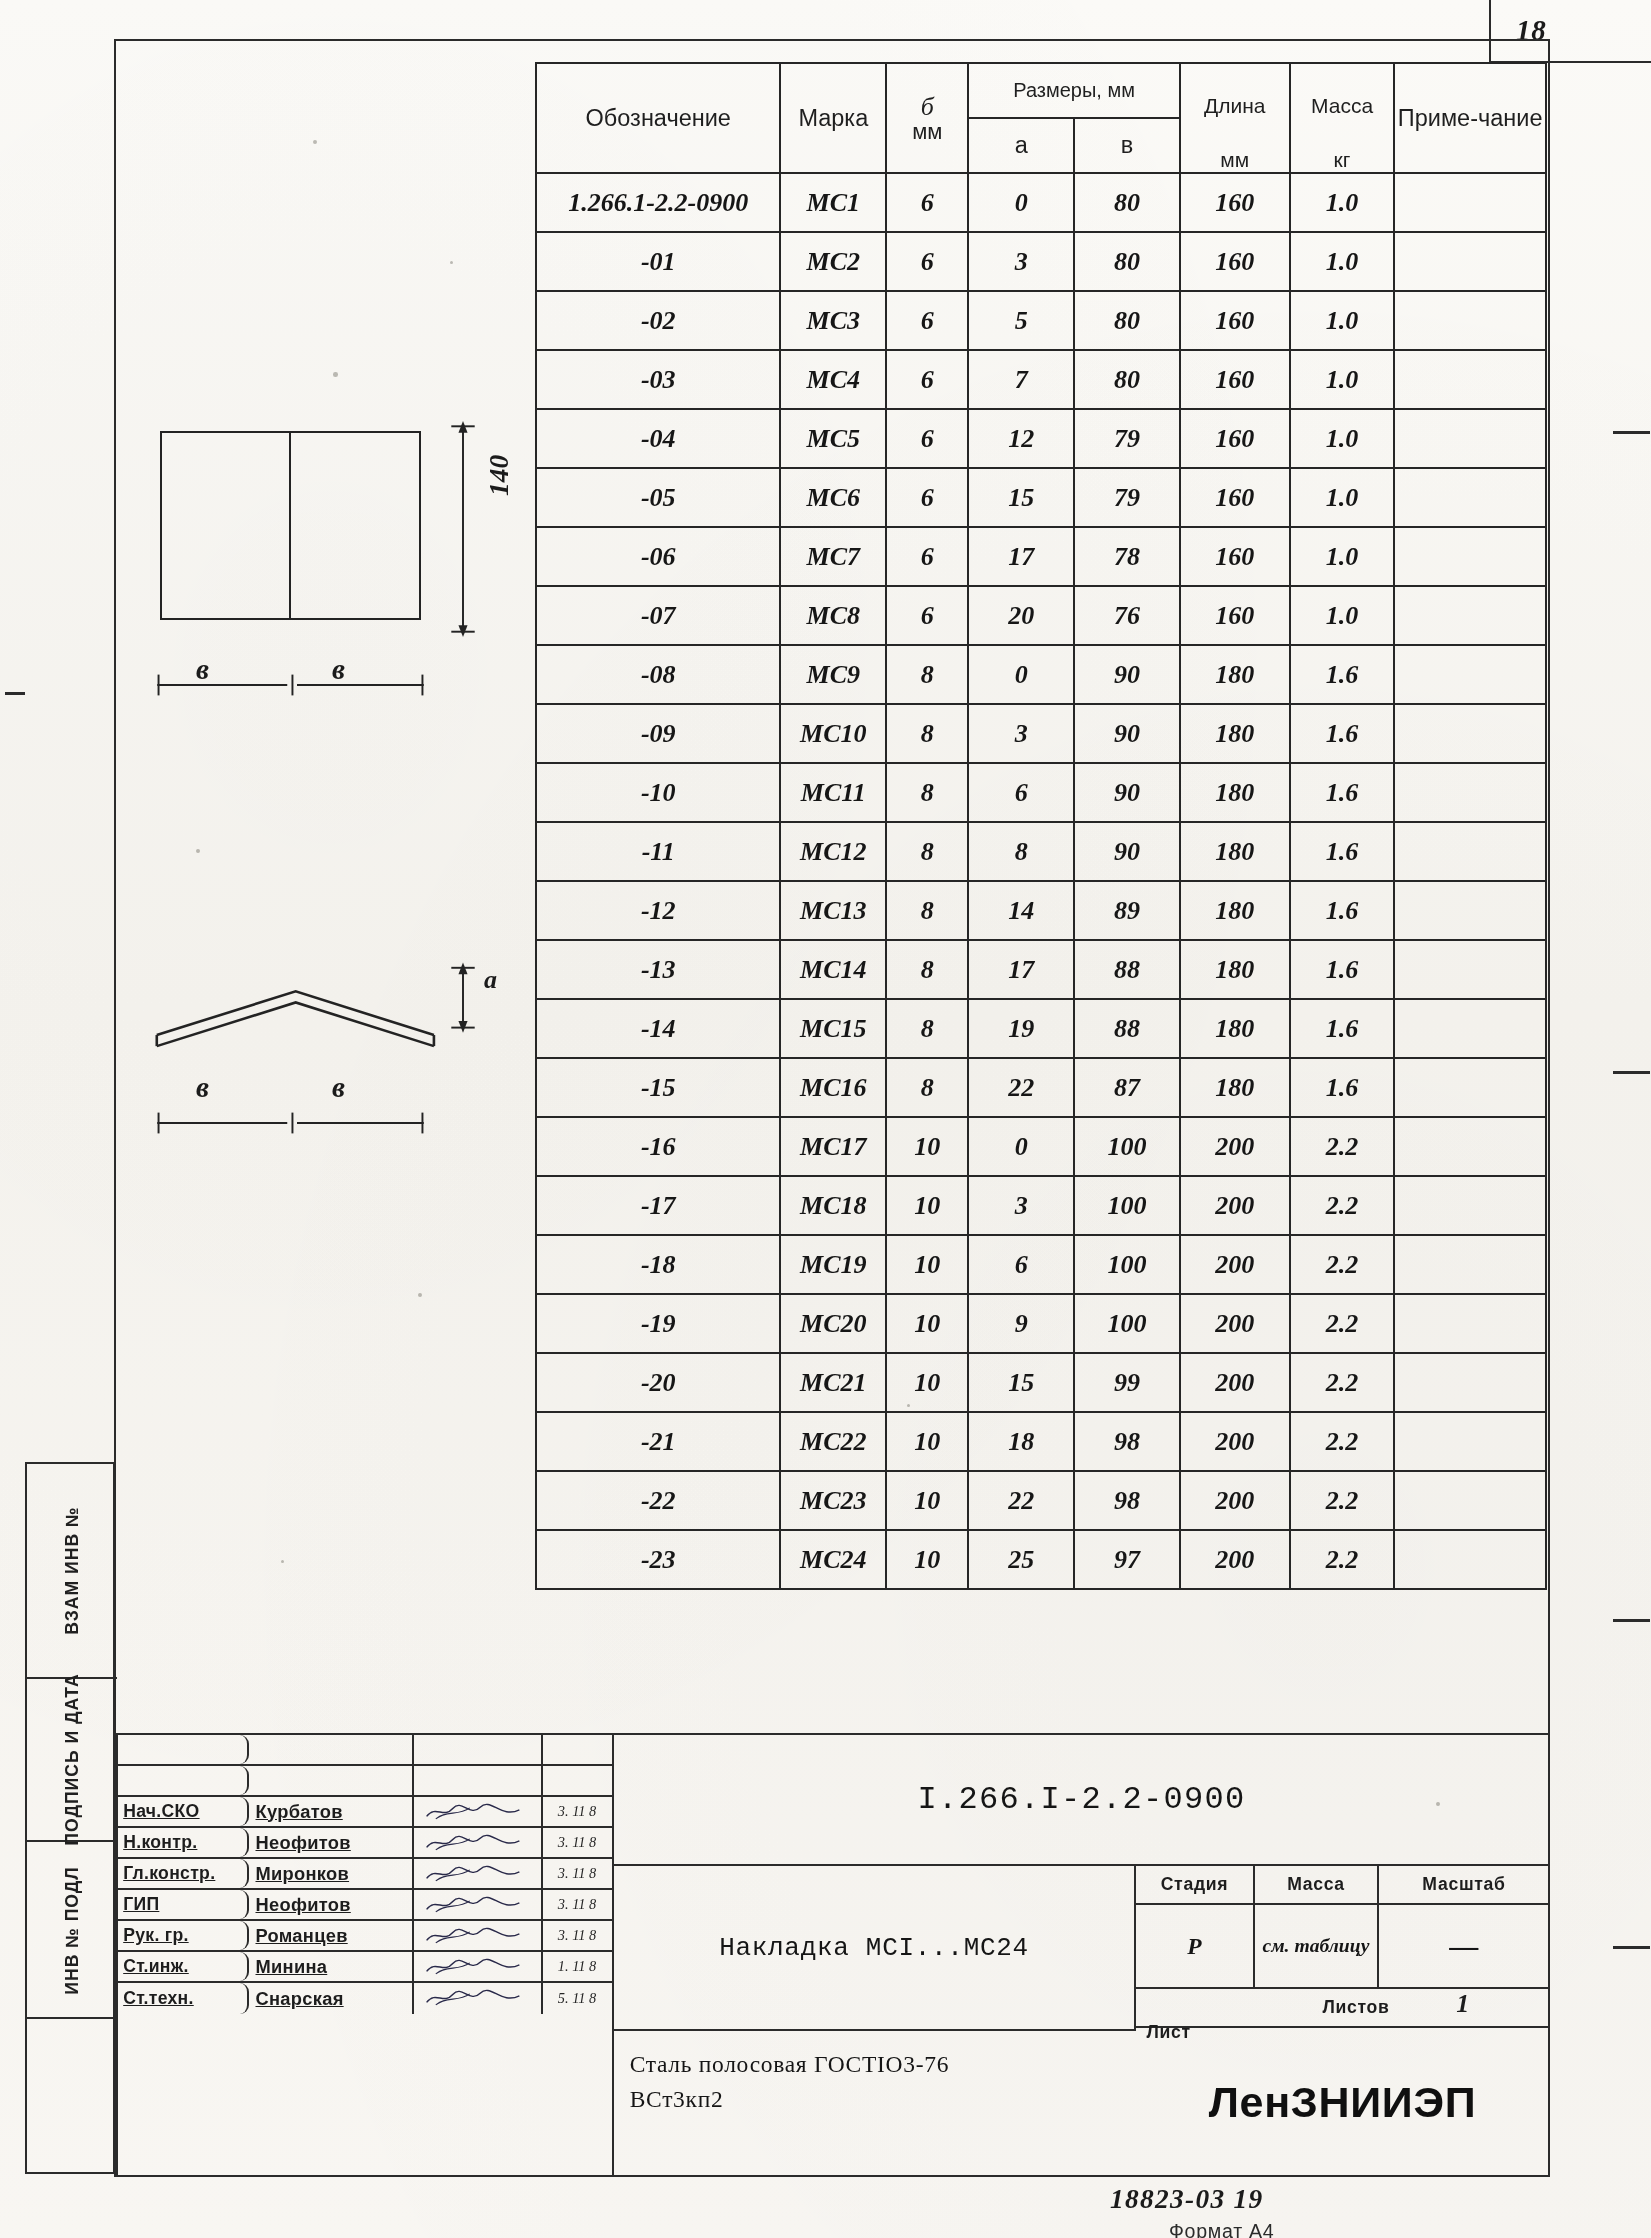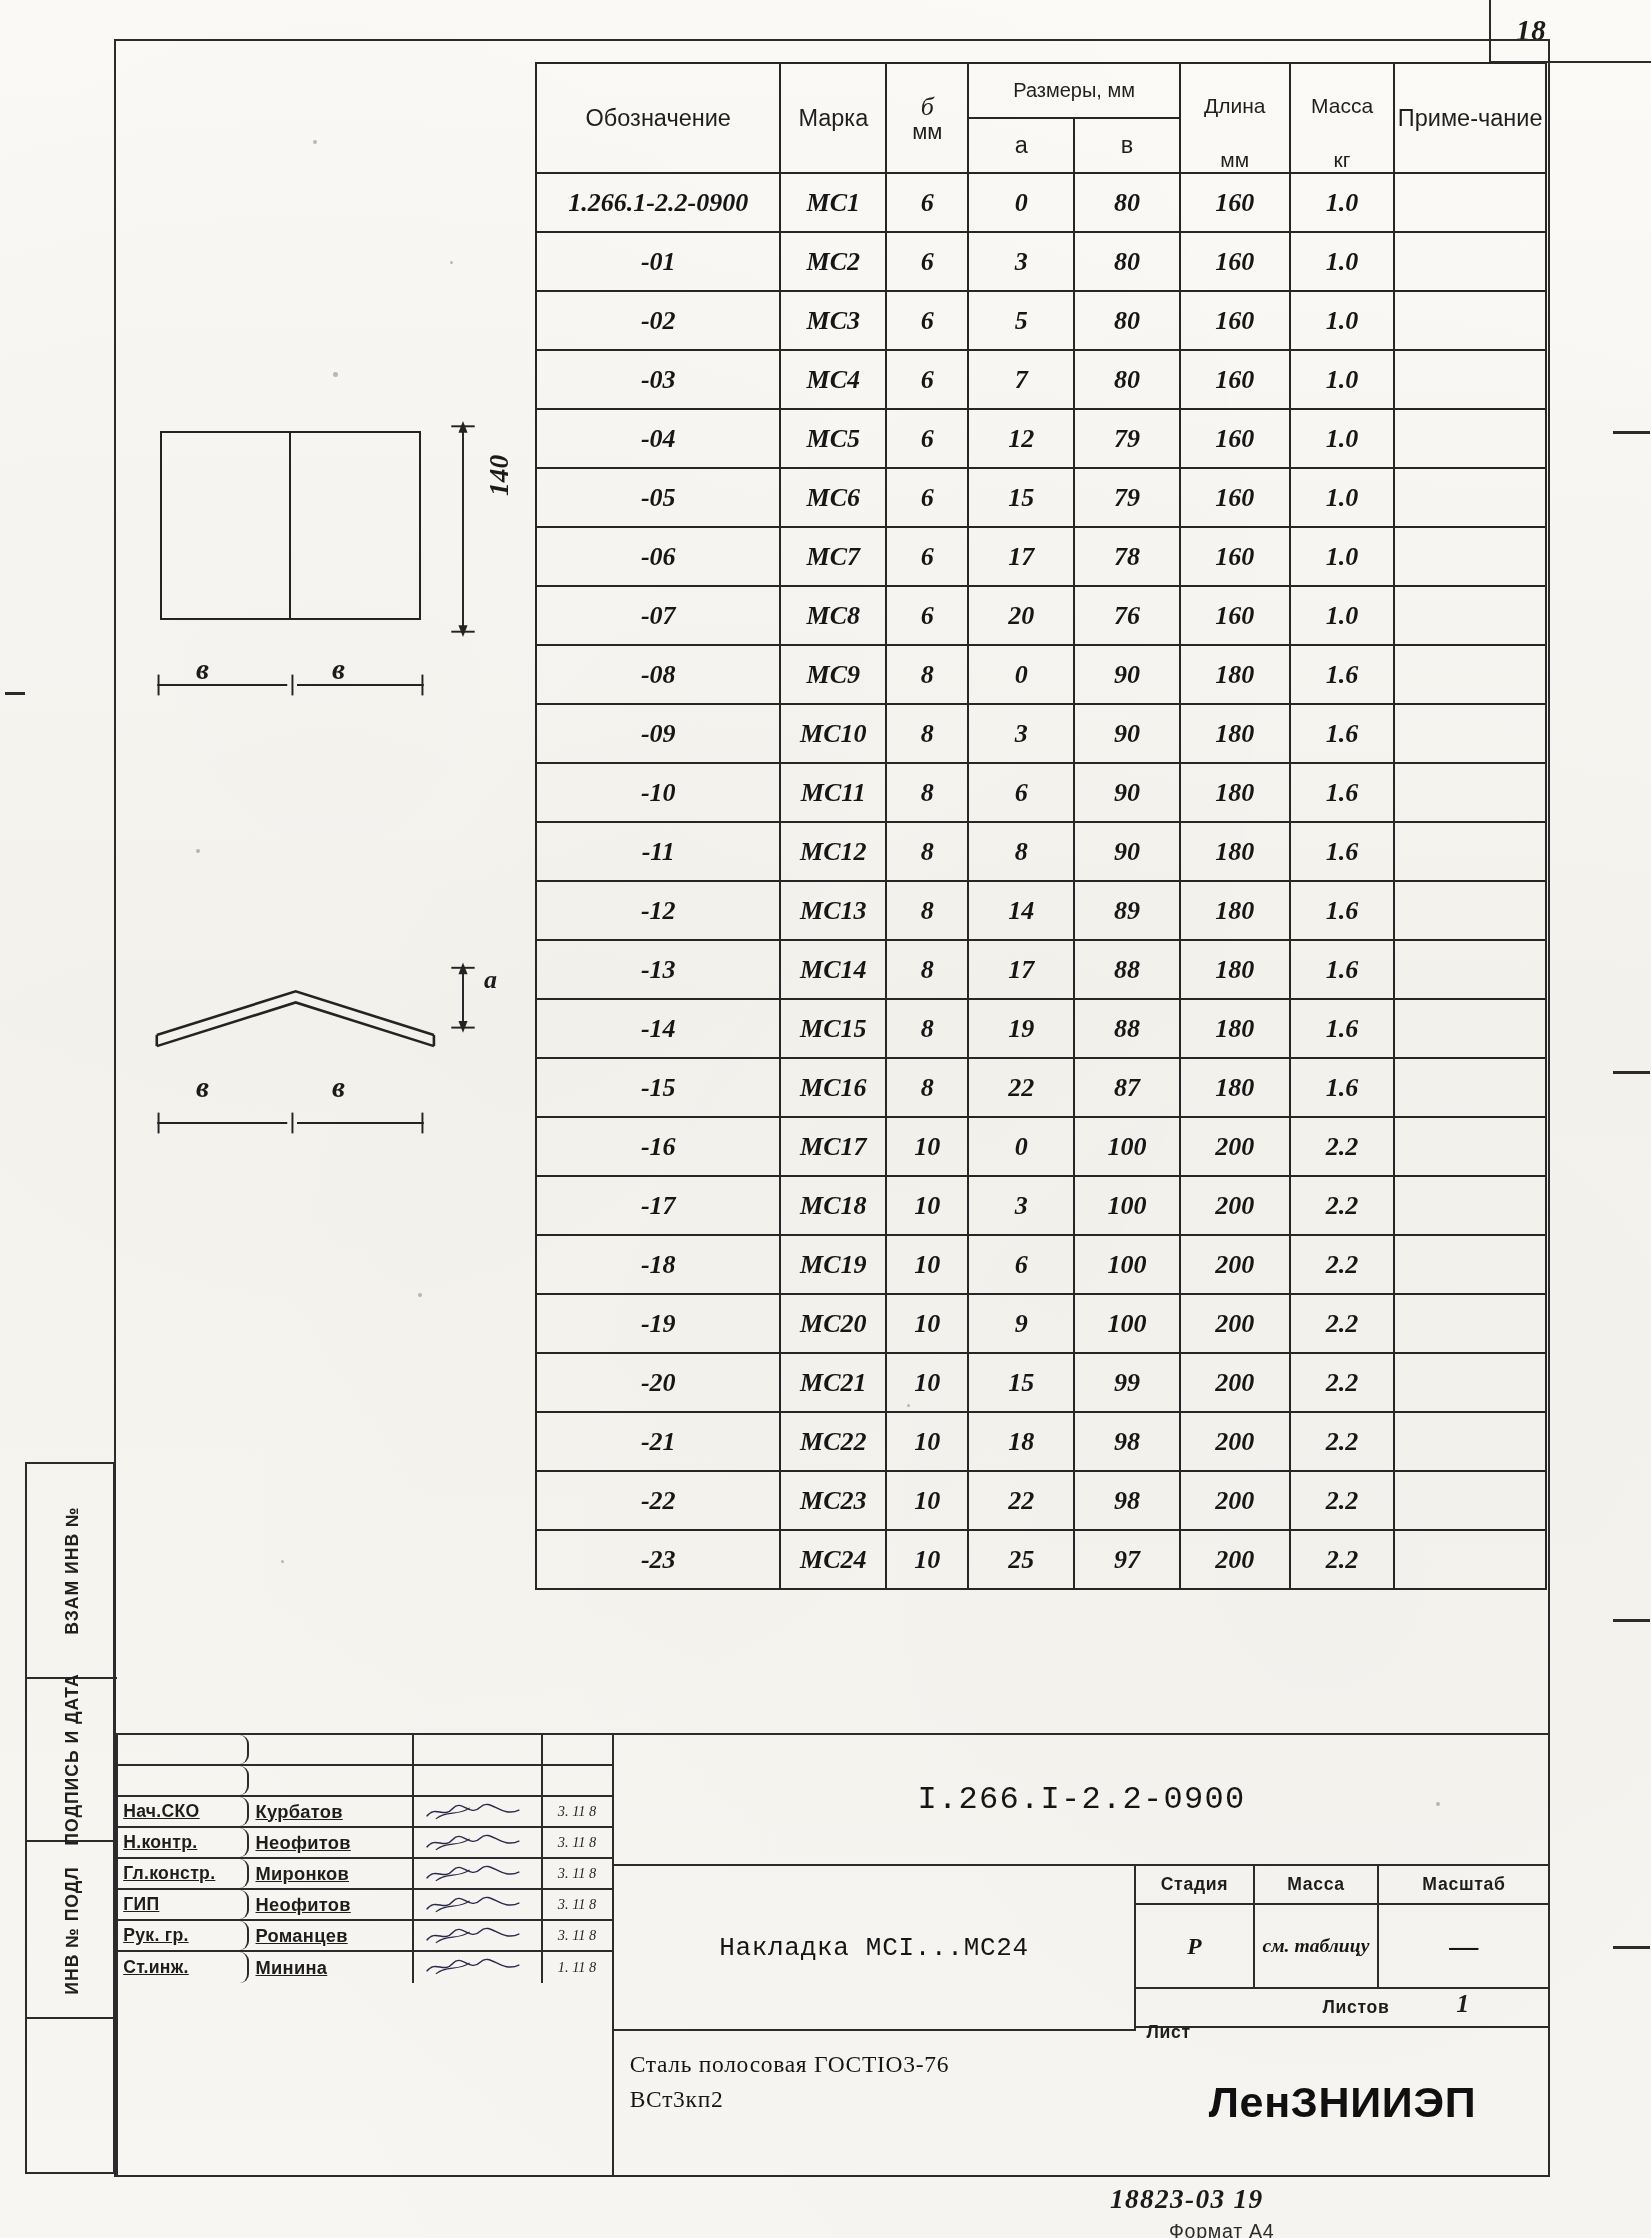--- a/index.html
+++ b/index.html
@@ -967,20 +967,37 @@
           <div class="c3">
             <svg class="sigmark" viewBox="0 0 150 30">
               <path d="M4 22 C 18 4, 30 26, 44 10 S 70 24, 86 8 S 118 26, 146 12" fill="none" stroke="#2a2a4a" stroke-width="2.2"></path>
               <path d="M18 26 C 34 12, 52 22, 70 9" fill="none" stroke="#2a2a4a" stroke-width="1.6"></path>
             </svg>
           </div>
           <div class="c4">
             <span class="date">1. 11 8</span>
           </div>
         </div>
+        <div class="row">
+          <div class="c1">
+            <span class="lbl">Ст.техн.</span>
+          </div>
+          <div class="c2">
+            <span class="nm">Снарская</span>
+          </div>
+          <div class="c3">
+            <svg class="sigmark" viewBox="0 0 150 30">
+              <path d="M4 22 C 18 4, 30 26, 44 10 S 70 24, 86 8 S 118 26, 146 12" fill="none" stroke="#2a2a4a" stroke-width="2.2"></path>
+              <path d="M18 26 C 34 12, 52 22, 70 9" fill="none" stroke="#2a2a4a" stroke-width="1.6"></path>
+            </svg>
+          </div>
+          <div class="c4">
+            <span class="date">5. 11 8</span>
+          </div>
+        </div>
       </div>
 
     <div class="tb-mid">
       <div class="tb-code">
         <span>I.266.I-2.2-0900</span>
       </div>
       <div class="tb-name">
         <span>Накладка МСI...МС24</span>
       </div>
       <div class="tb-material">

